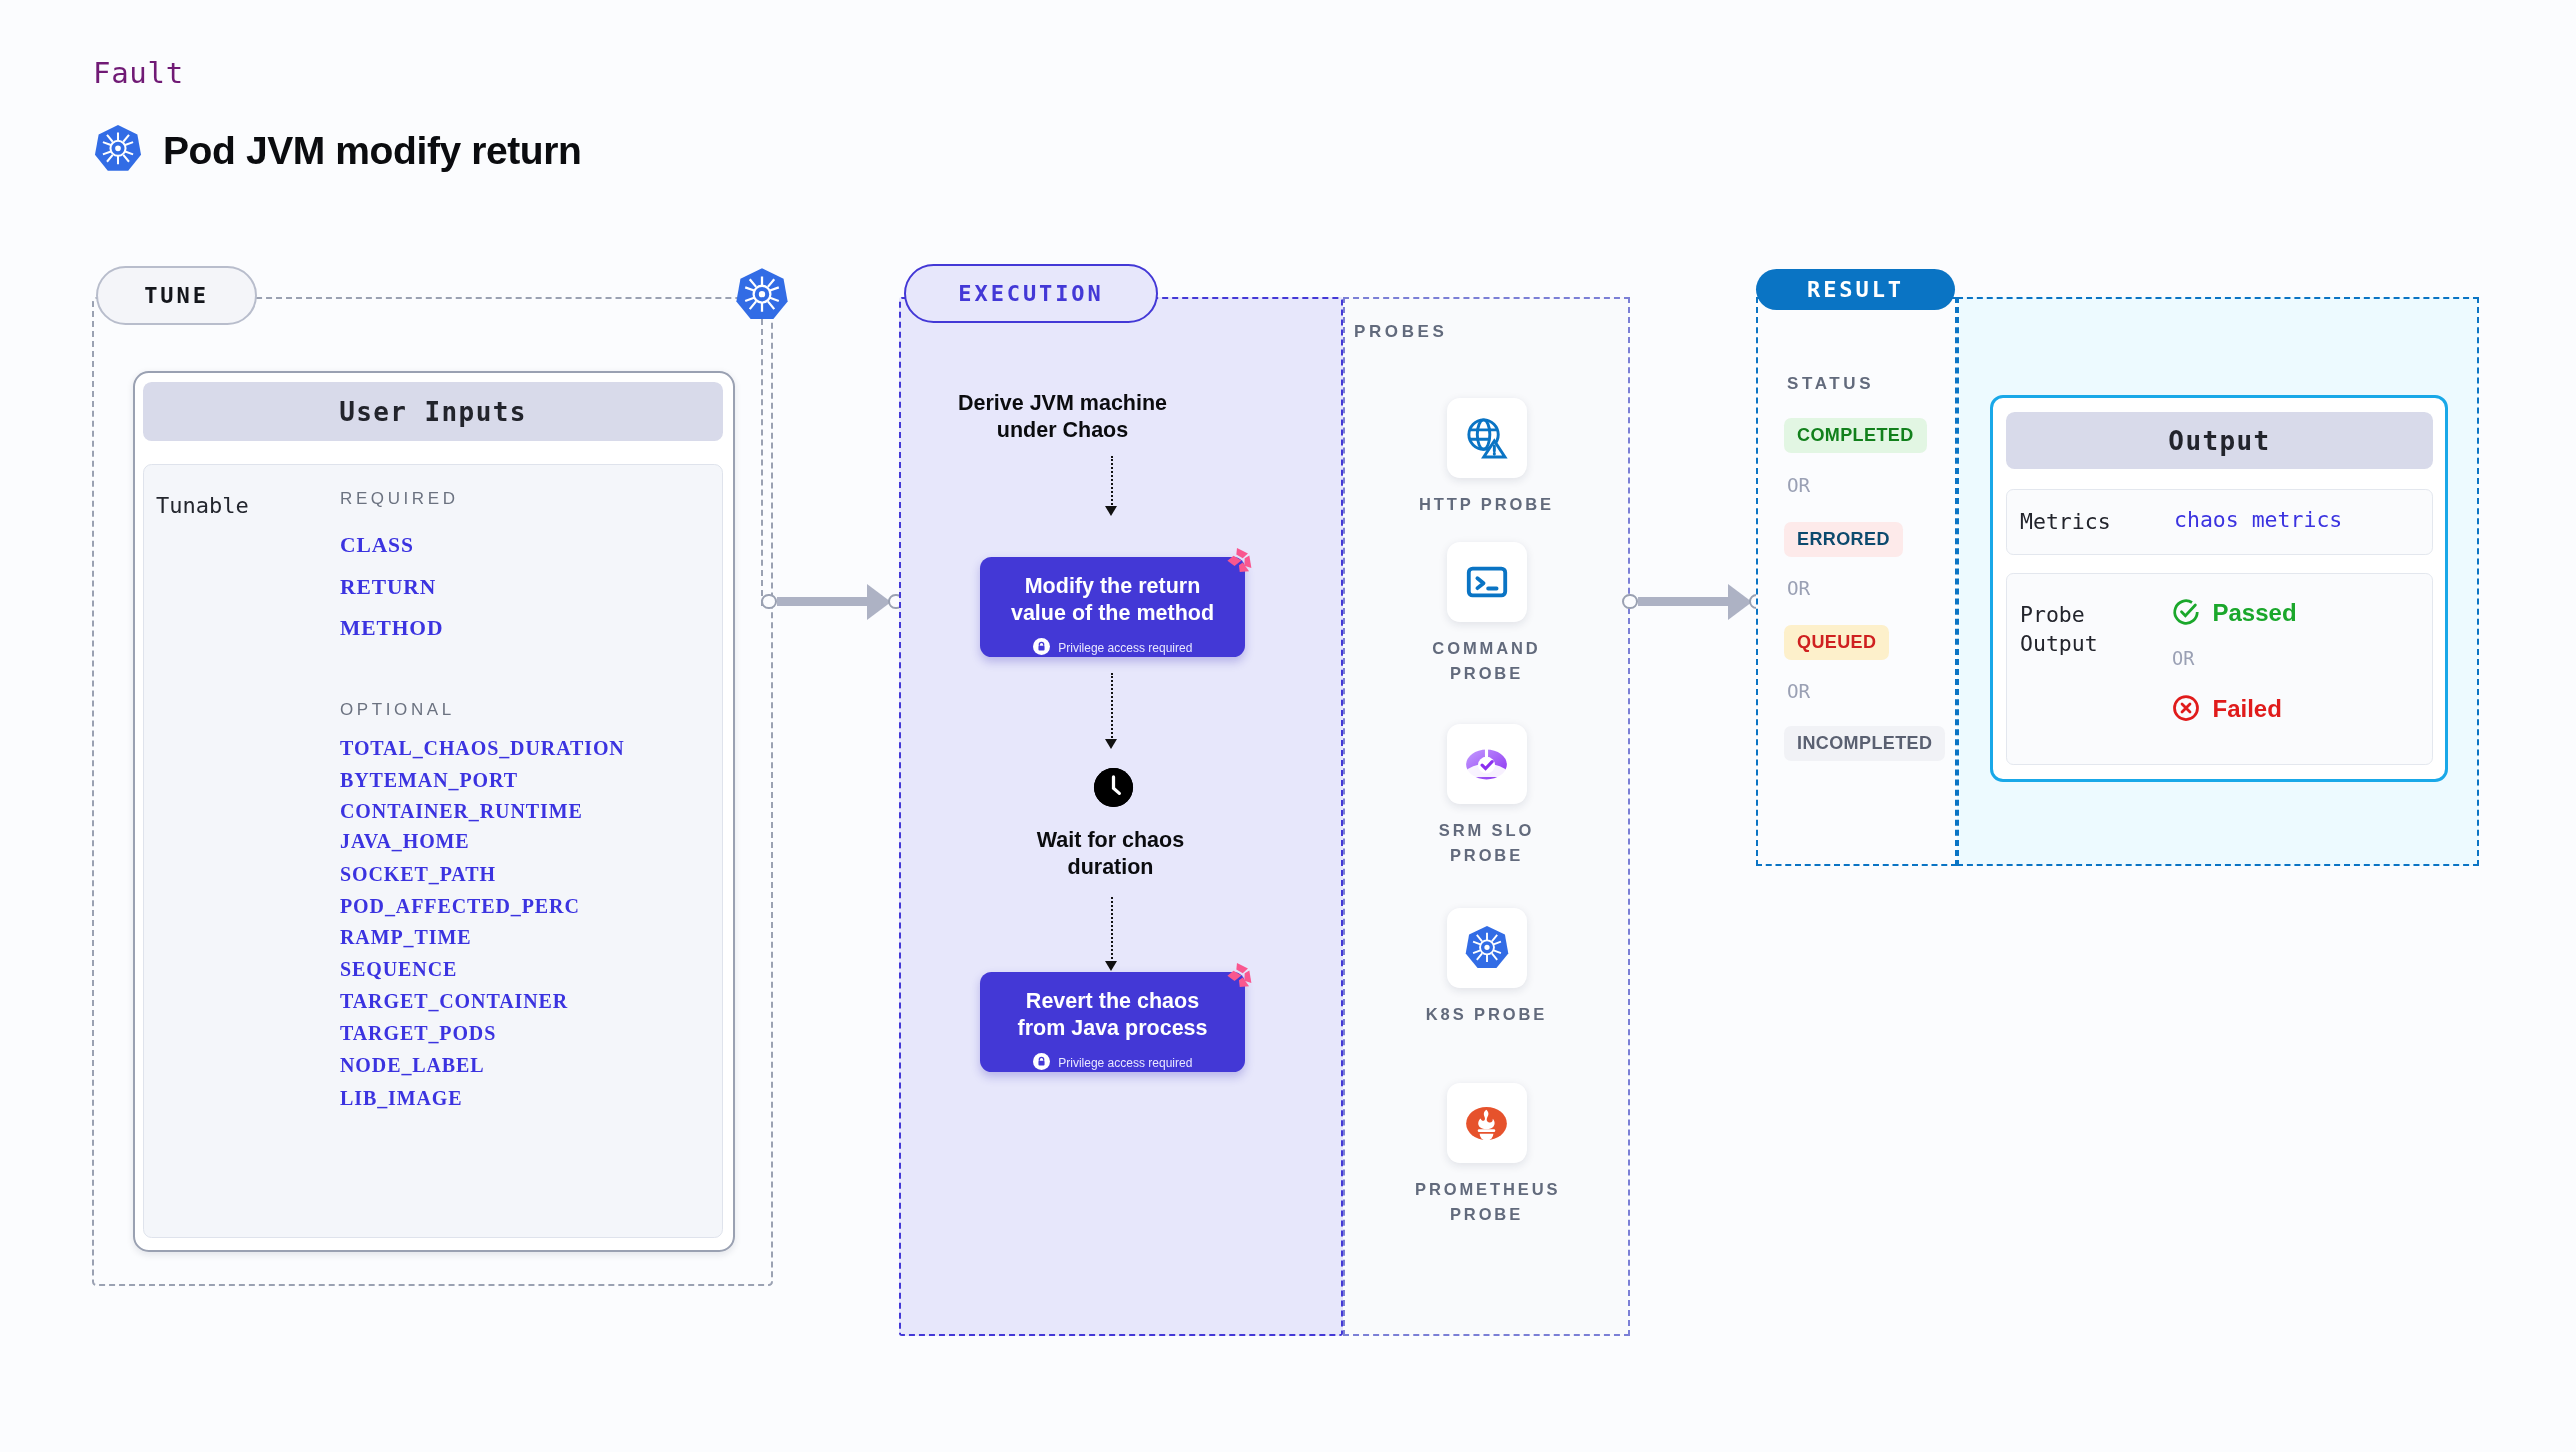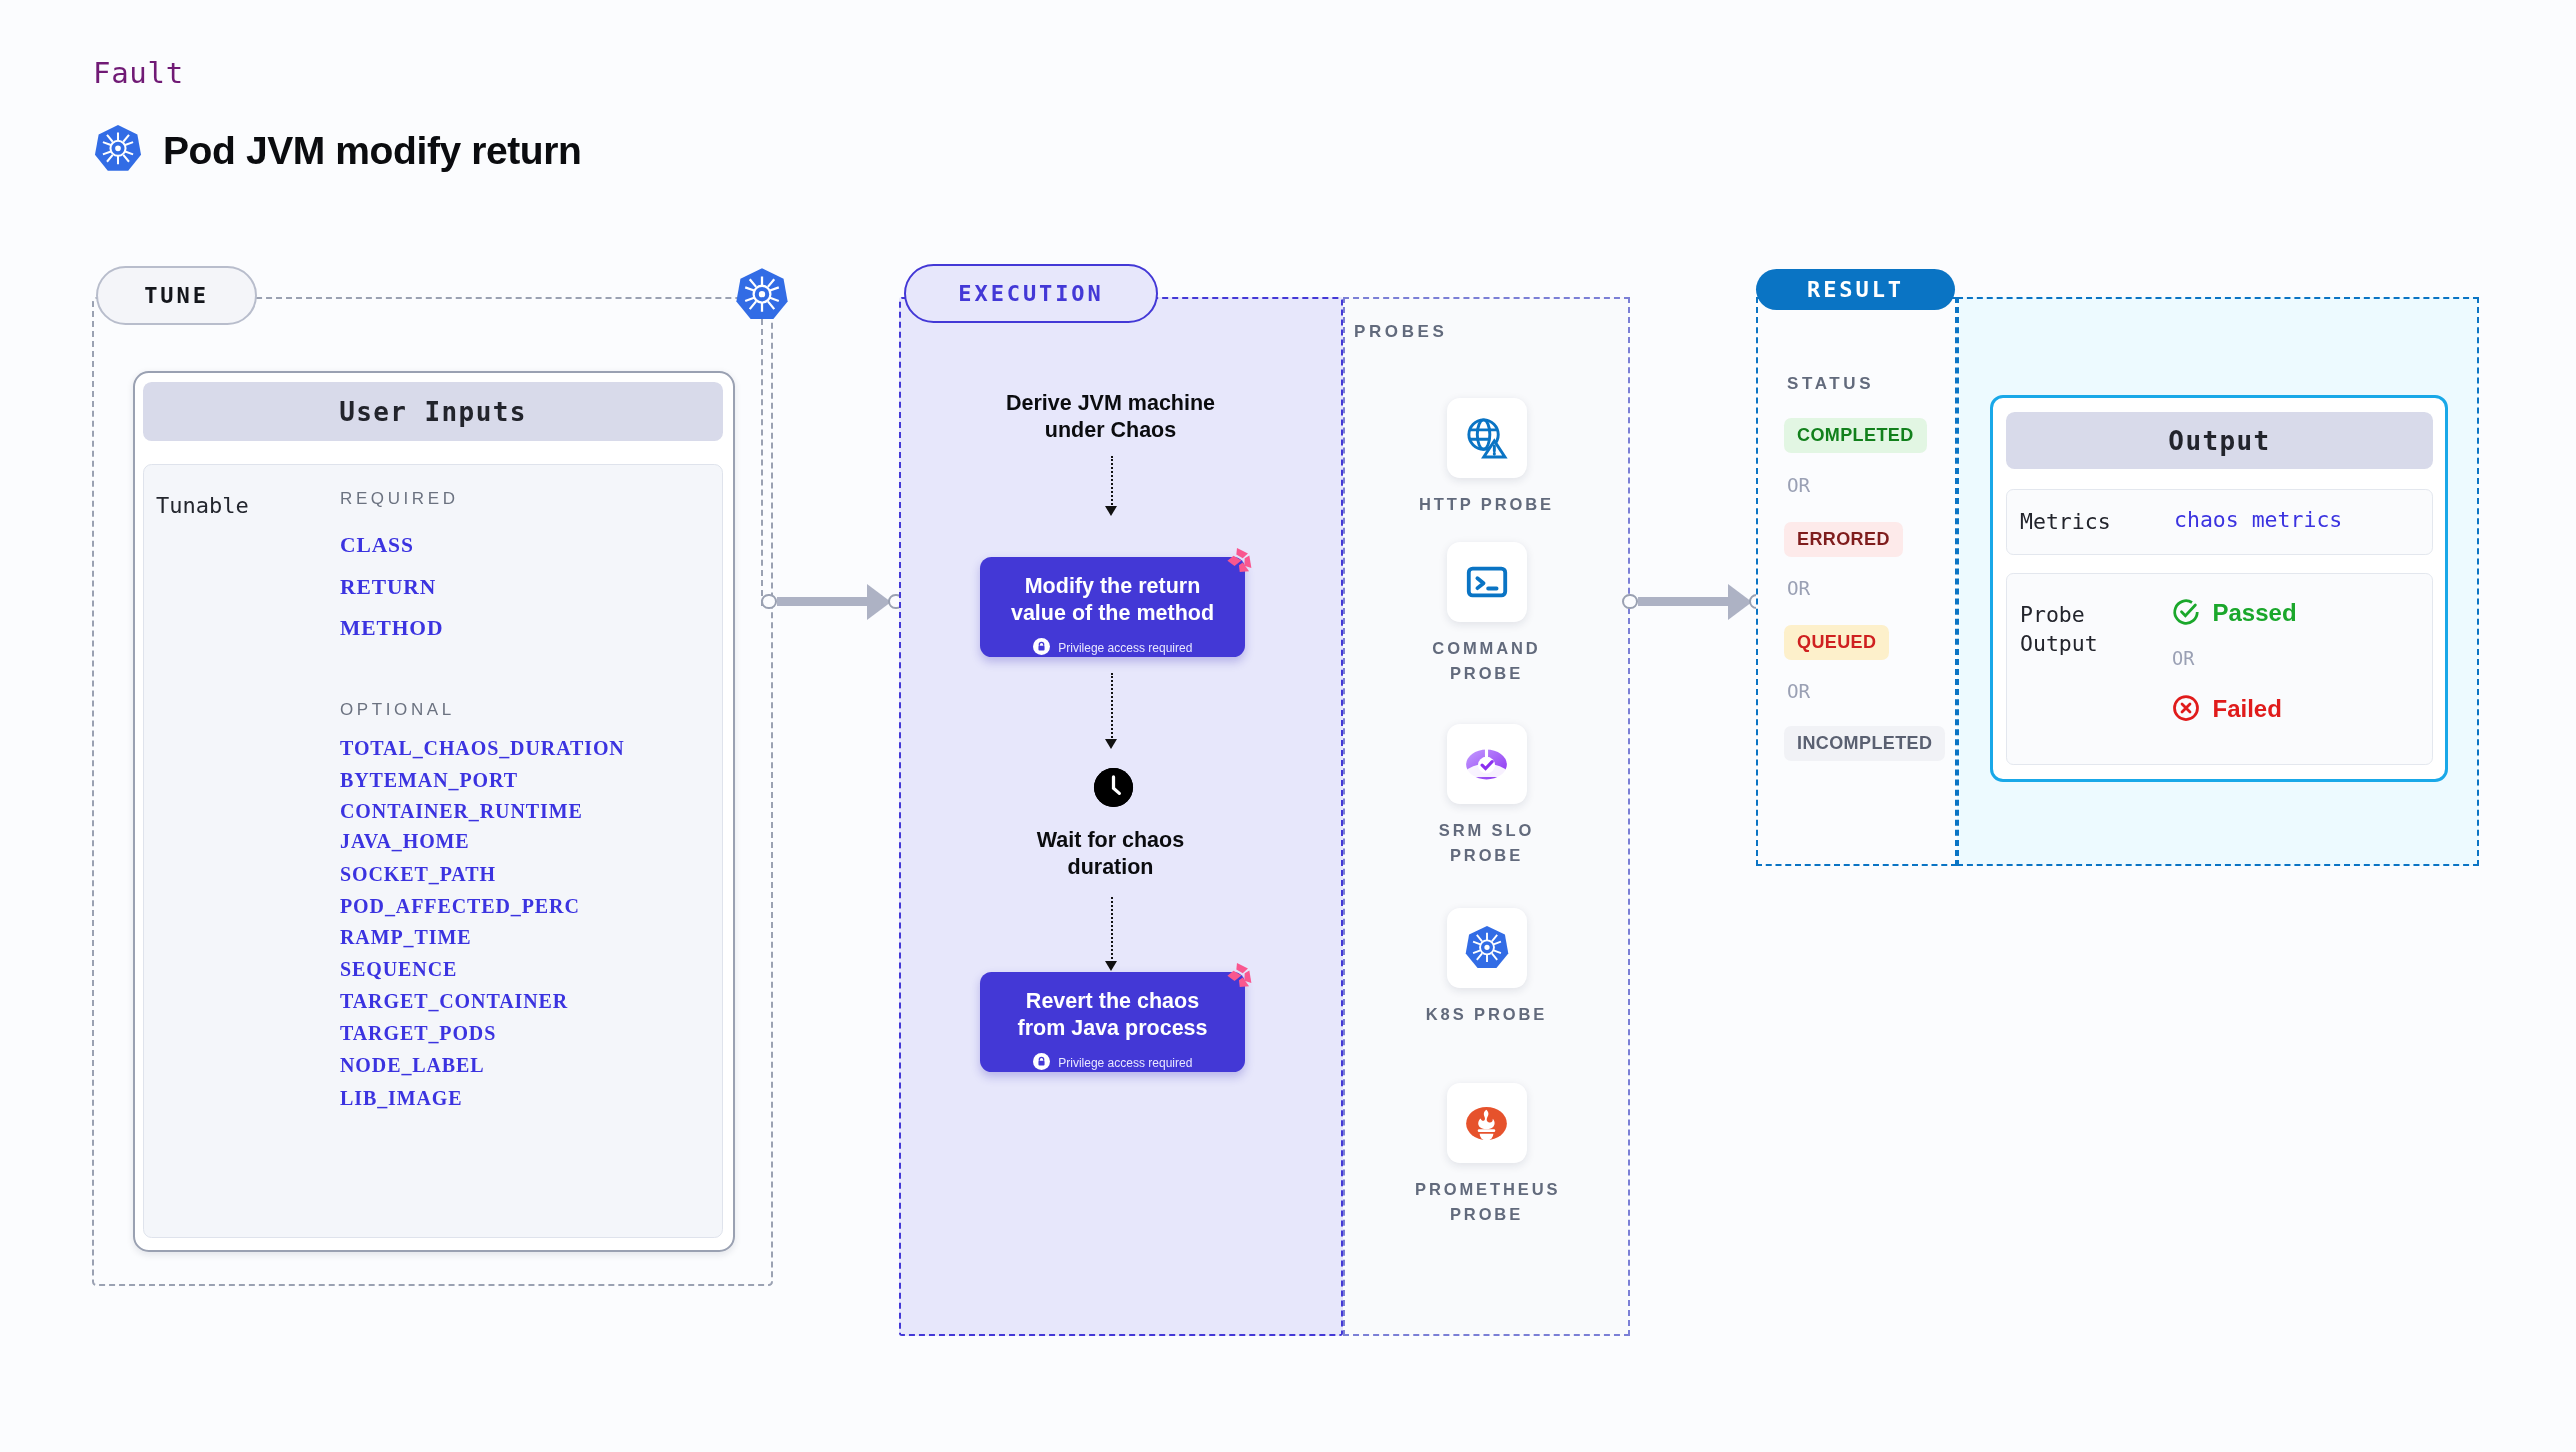--- a/index.html
+++ b/index.html
@@ -224,21 +224,21 @@
     <div class="bar"></div>
     <div class="head"></div>
     <div class="dot"></div>
   </div>
 
   <div class="dashed-region dashed-purple" style="left:899px; top:297px; width:444px; height:1039px; border-radius:2.9px;"></div>
   <div class="stage-pill pill-exec" style="left:904px; top:264px; width:254px; height:59px; font-size:22px;">
     <span>EXECUTION</span>
   </div>
 
-  <div class="exec-step-text" style="left:960px; top:390px; white-space:pre-line;">Derive JVM machine
+  <div class="exec-step-text" style="left:912px; top:390px; white-space:pre-line;">Derive JVM machine
 under Chaos</div>
   <div class="dotline" style="left:1111px; top:456px; height:56px;"></div>
 
   <div class="exec-box" style="left:980px; top:557px; width:265px; height:100px;">
     <div class="bt">Modify the return</div>
     <div class="bt">value of the method</div>
     <div class="priv-row">
       <span>
         <svg width="17" height="17" viewBox="0 0 20 20">
             <circle cx="10" cy="10" r="10" fill="#fff"></circle>
@@ -381,21 +381,21 @@
   <div class="dashed-region dashed-status" style="left:1756px; top:297px; width:201px; height:569px;"></div>
   <div class="dashed-region dashed-output" style="left:1957px; top:297px; width:522px; height:569px;"></div>
   <div class="stage-pill pill-result" style="left:1756px; top:269px; width:199px; height:41px; font-size:22px;">
     <span>RESULT</span>
   </div>
 
   <div class="section-cap" style="left:1787px; top:374px;">STATUS</div>
 
   <div class="status-badge" style="left:1784px; top:418px; background:#e2f6e3; color:#12801c;">COMPLETED</div>
   <div class="or-text" style="left:1787px; top:474px;">OR</div>
-  <div class="status-badge" style="left:1784px; top:522px; background:#fdeaea; color:#7f1d1d;">ERRORED</div>
+  <div class="status-badge" style="left:1784px; top:522px; background:#fdeaea; color:#0c4a6e;">ERRORED</div>
   <div class="or-text" style="left:1787px; top:577px;">OR</div>
   <div class="status-badge" style="left:1784px; top:625px; background:#fdf0cb; color:#cf2020;">QUEUED</div>
   <div class="or-text" style="left:1787px; top:680px;">OR</div>
   <div class="status-badge" style="left:1784px; top:726px; background:#f1f2f6; color:#5a6071;">INCOMPLETED</div>
 
   <div class="output-card" style="left:1990px; top:395px; width:458px; height:387px;"></div>
   <div class="ui-header" style="left:2006px; top:412px; width:427px; height:57px;">
     <span>Output</span>
   </div>
 

